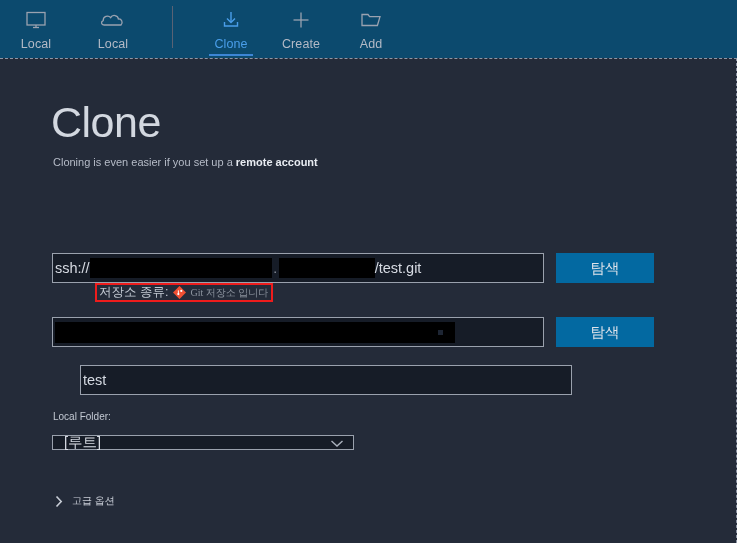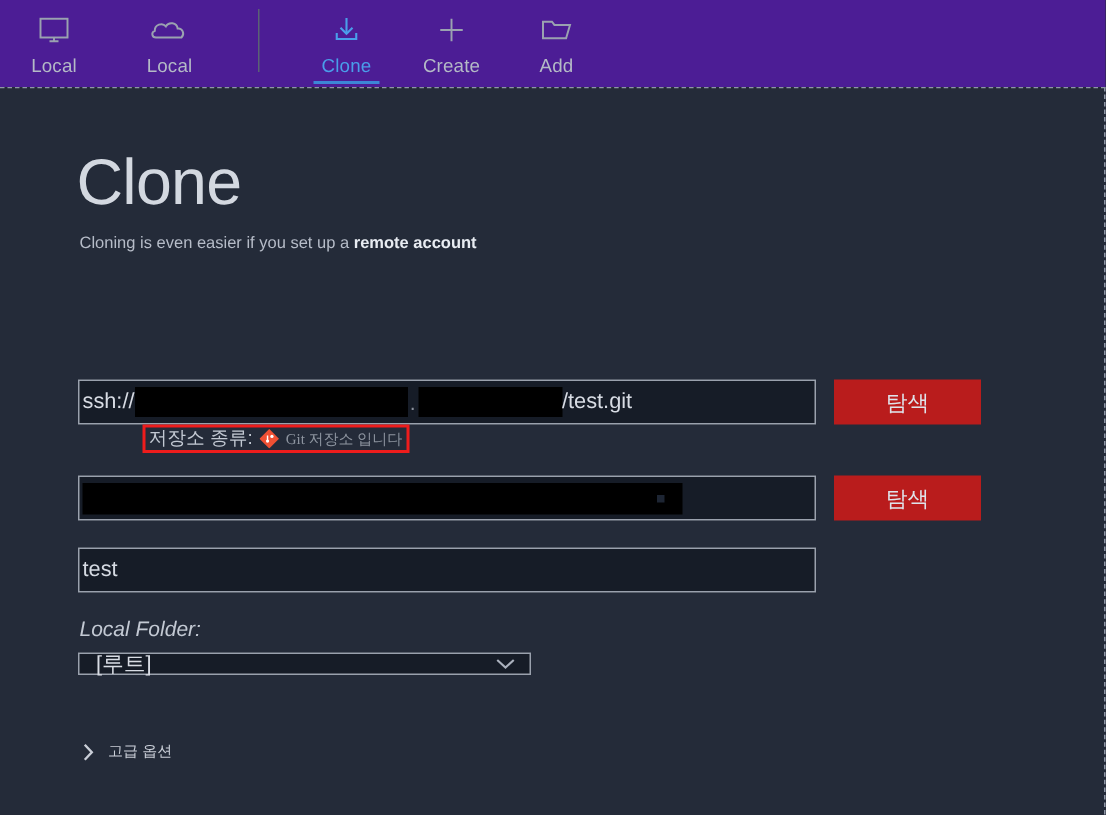--- a/index.html
+++ b/index.html
@@ -16,21 +16,21 @@
     color: #c8cdd6;
     -webkit-font-smoothing: antialiased;
   }
 
   
   #toolbar {
     position: absolute;
     left: 0; top: 0;
     width: 737px;
     height: 58px;
-    background: #4c1d95;
+    background: #0c4a6e;
     display: flex;
     align-items: flex-start;
   }
 
   .tb-item {
     width: 60px;
     height: 58px;
     display: flex;
     flex-direction: column;
     align-items: center;
@@ -129,21 +129,21 @@
     display: flex;
     align-items: center;
     padding: 0 2px;
     font-size: 14.5px;
     color: #d8dce4;
     overflow: hidden;
     white-space: nowrap;
   }
   #field-url  { top: 194px; }
   #field-dest { top: 258px; }
-  #field-name { top: 306px; }
+  #field-name { top: 306px; margin-left: 28px; }
 
   #field-name { color: #d5dae2; }
 
   .redact {
     display: inline-block;
     background: #000000;
     height: 20px;
     vertical-align: middle;
   }
   #url-redact-a { width: 182px; }
@@ -167,21 +167,21 @@
     width: 5px;
     height: 5px;
     background: #1d2533;
   }
 
   .browse-btn {
     position: absolute;
     left: 556px;
     width: 98px;
     height: 30px;
-    background: #b91c1c;
+    background: #0369a1;
     border: none;
     color: #dfe3ea;
     font-family: inherit;
     font-size: 14.5px;
     display: flex;
     align-items: center;
     justify-content: center;
     cursor: default;
   }
   #browse-url  { top: 194px; }
@@ -212,23 +212,22 @@
   #repo-type-value {
     font-size: 10px;
     color: #8d949f;
     font-family: Liberation Serif, serif;
   }
 
   
   #local-folder-label {
     position: absolute;
     left: 53px; top: 352px;
-    font-size: 14px;
+    font-size: 10px;
     color: #c3c9d3;
-    font-style: italic;
   }
   #local-folder-select {
     position: absolute;
     left: 52px; top: 376px;
     width: 302px; height: 15px;
     background: #161c27;
     border: 1px solid #9aa1ad;
     display: flex;
     align-items: center;
     padding: 0 8px 0 11px;

